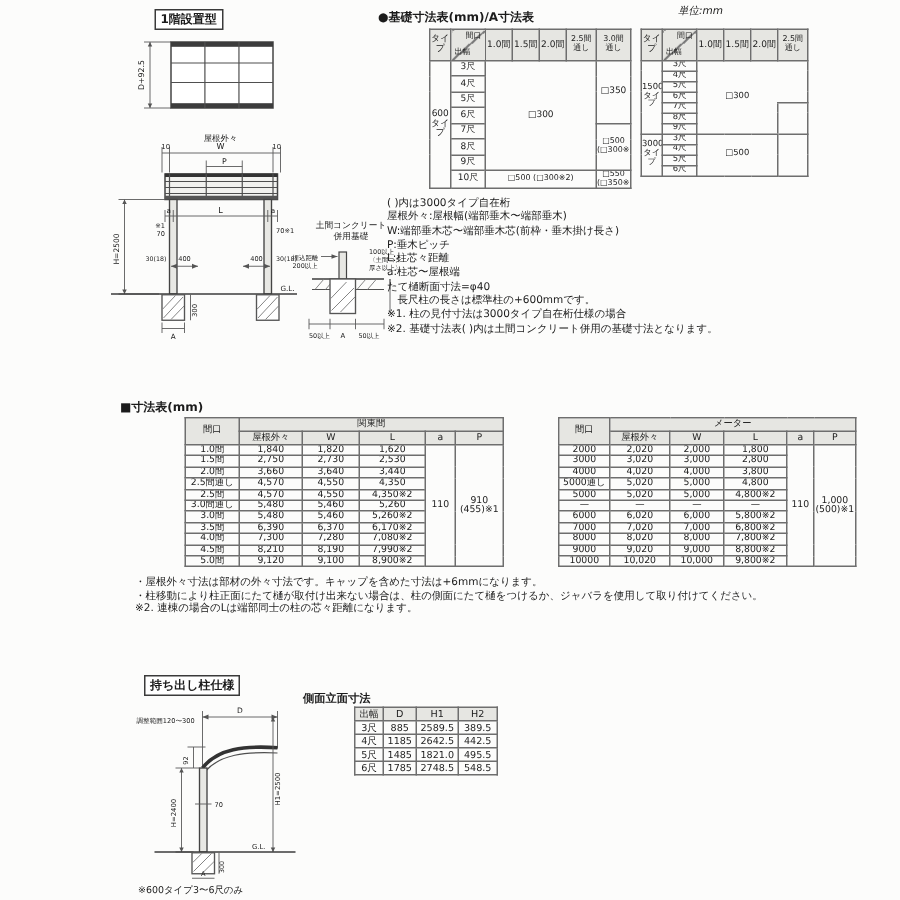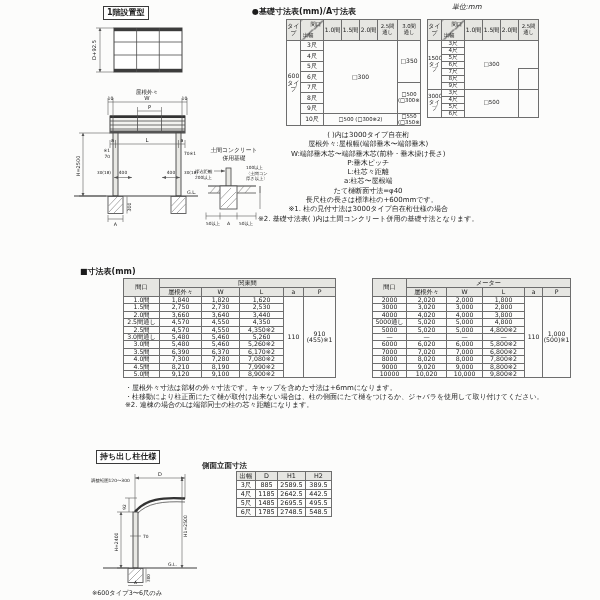--- a/index.html
+++ b/index.html
@@ -56,21 +56,21 @@
   .dimt td { height:6.8px; font-size:6.2px; line-height:6.4px; }
 
   
   .sidet th { height:9px; font-size:6.4px; }
   .sidet td { height:9px; font-size:6.4px; }
 
   
   .notes { font-size:7px; line-height:9.3px; white-space:nowrap; }
   .notes div { white-space:pre; }
   .notesB { font-size:7px; line-height:8.6px; }
-  .notesB div { white-space:pre;margin-left:35px; }
+  .notesB div { white-space:pre; }
   .tiny-note { font-size:6.3px; white-space:nowrap; }
 
   svg text { fill:#1b1b1b; }
   svg .ln { stroke:#4f4f4f; stroke-width:0.8; fill:none; }
   svg .thick { stroke:#333; stroke-width:2.4; fill:none; }
   svg .dim { stroke:#5a5a5a; stroke-width:0.6; fill:none; }
   svg .hatch { stroke:#777; stroke-width:0.6; }
 </style>
 </head>
 <body>
@@ -330,21 +330,21 @@
       </tr>
   <tr>
         <td>5尺</td>
       </tr>
   <tr>
         <td>6尺</td>
       </tr>
 </tbody>
   </table>
 
-<div class="abs notes" style="left:258px; top:131px;text-align:center;">
+<div class="abs notes" style="left:258px; top:131px;">
   <div>( )内は3000タイプ自在桁</div>
   <div>屋根外々:屋根幅(端部垂木〜端部垂木)</div>
   <div>W:端部垂木芯〜端部垂木芯(前枠・垂木掛け長さ)</div>
   <div>P:垂木ピッチ</div>
   <div>L:柱芯々距離</div>
   <div>a:柱芯〜屋根端</div>
   <div>たて樋断面寸法=φ40</div>
   <div>　長尺柱の長さは標準柱の+600mmです。</div>
   <div>※1. 柱の見付寸法は3000タイプ自在桁仕様の場合</div>
   <div>※2. 基礎寸法表( )内は土間コンクリート併用の基礎寸法となります。</div>
@@ -617,21 +617,21 @@
       </tr>
   <tr>
         <td>4尺</td>
         <td>1185</td>
         <td>2642.5</td>
         <td>442.5</td>
       </tr>
   <tr>
         <td>5尺</td>
         <td>1485</td>
-        <td>2695.5</td>
+        <td>1821.0</td>
         <td>495.5</td>
       </tr>
   <tr>
         <td>6尺</td>
         <td>1785</td>
         <td>2748.5</td>
         <td>548.5</td>
       </tr>
 </tbody>
   </table>

